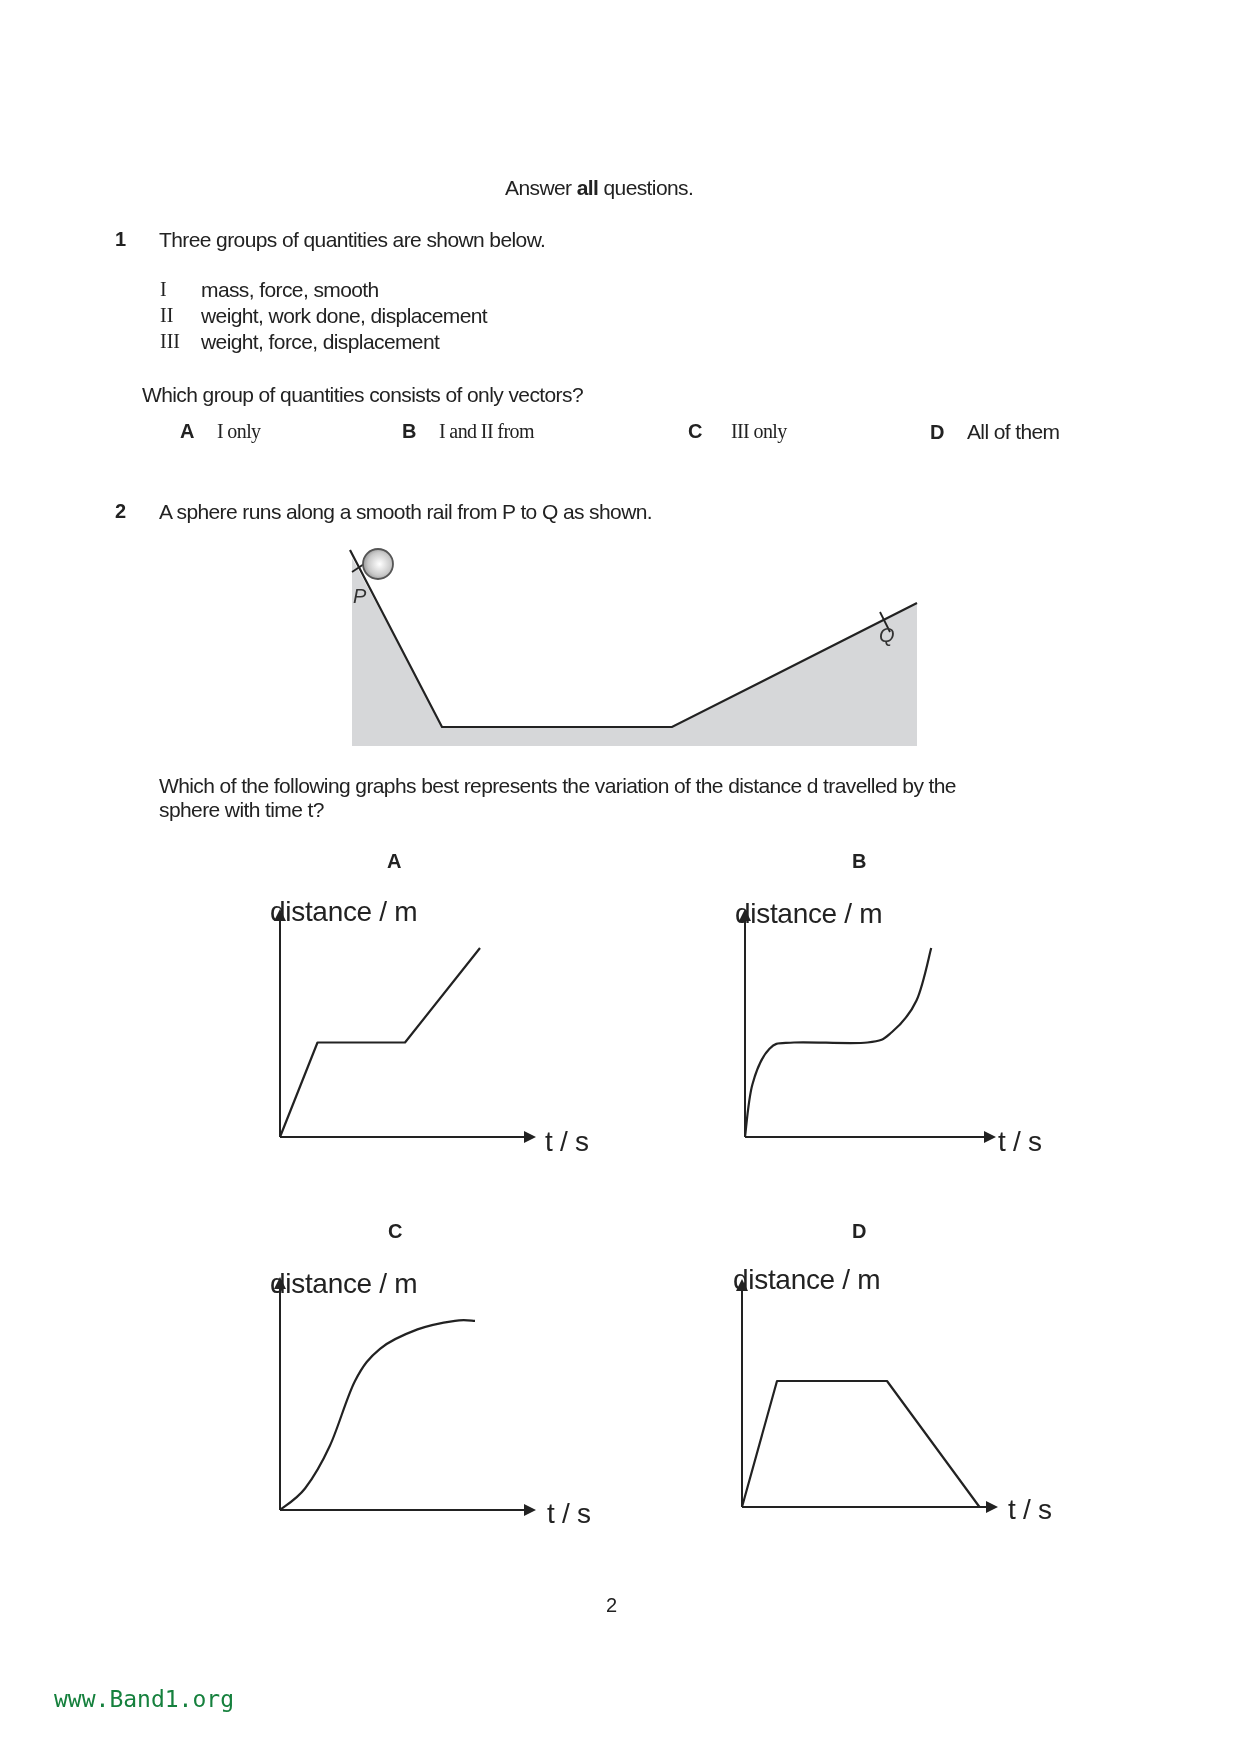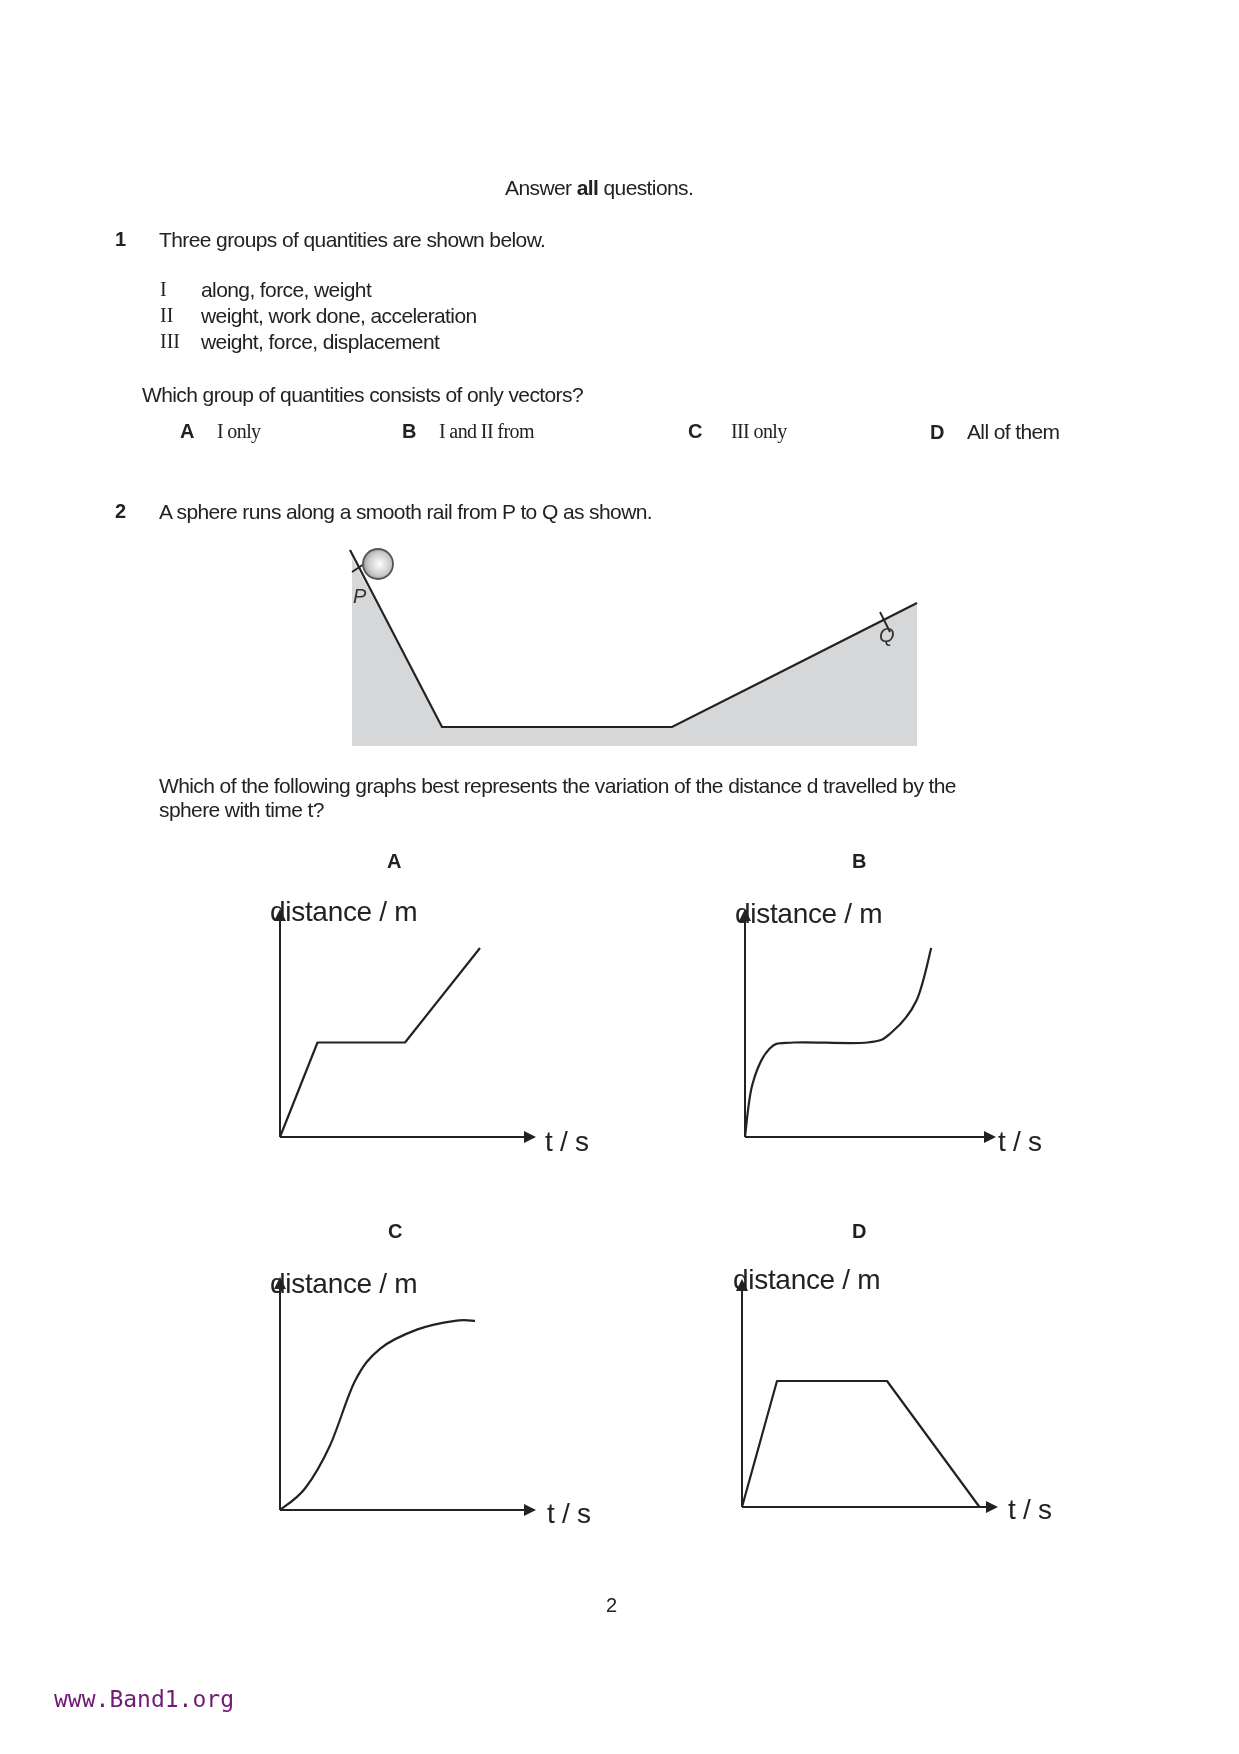--- a/index.html
+++ b/index.html
@@ -6,38 +6,38 @@
   body { width: 1239px; height: 1754px; position: relative; overflow: hidden;
          font-family: "Liberation Sans", sans-serif; color: #222; }
   .abs { position: absolute; white-space: nowrap; }
   .txt { font-size: 21px; letter-spacing: -0.6px; }
   .bold { font-weight: bold; }
   .roman { font-family: "Liberation Serif", serif; font-size: 20px; }
   .qnum { font-weight: bold; font-size: 20px; }
   .opt-letter { font-weight: bold; font-size: 20px; }
   .graph-label { font-weight: bold; font-size: 20px; }
   .axis-label { font-size: 28px; letter-spacing: -0.3px; }
-  .footer { font-family: "DejaVu Sans Mono", monospace; font-size: 23px; color: #701a75; }
+  .footer { font-family: "DejaVu Sans Mono", monospace; font-size: 23px; color: #15803d; }
   svg { position: absolute; left: 0; top: 0; overflow: visible; }
 </style>
 </head>
 <body>
 
 <div class="abs txt" style="left:505px; top:176px;">
   <span>Answer </span><span class="bold">all</span><span> questions.</span>
 </div>
 
 <div>
   <div class="abs qnum" style="left:115px; top:228px;">1</div>
   <div class="abs txt" style="left:159px; top:228px;">Three groups of quantities are shown below.</div>
 
   <div class="abs roman" style="left:160px; top:278px;">I</div>
-  <div class="abs txt" style="left:201px; top:278px;">along, force, weight</div>
+  <div class="abs txt" style="left:201px; top:278px;">mass, force, smooth</div>
   <div class="abs roman" style="left:160px; top:304px;">II</div>
-  <div class="abs txt" style="left:201px; top:304px;">weight, work done, acceleration</div>
+  <div class="abs txt" style="left:201px; top:304px;">weight, work done, displacement</div>
   <div class="abs roman" style="left:160px; top:330px;">III</div>
   <div class="abs txt" style="left:201px; top:330px;">weight, force, displacement</div>
 
   <div class="abs txt" style="left:142px; top:383px;">Which group of quantities consists of only vectors?</div>
 
   <div class="abs" style="left:163px; top:420px;margin-left:17px;">
     <span class="opt-letter">A</span>
     <span class="txt roman" style="margin-left:18px;">I only</span>
   </div>
   <div class="abs" style="left:402px; top:420px;">

